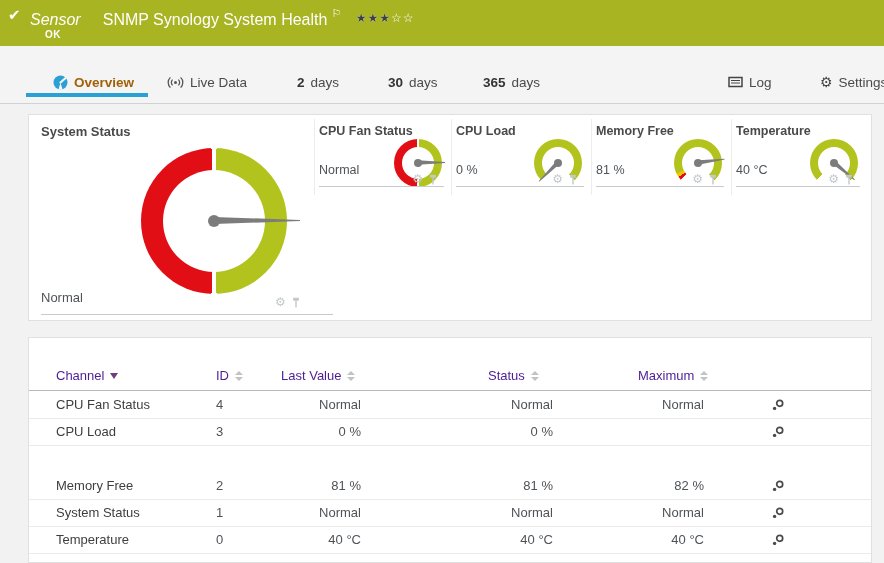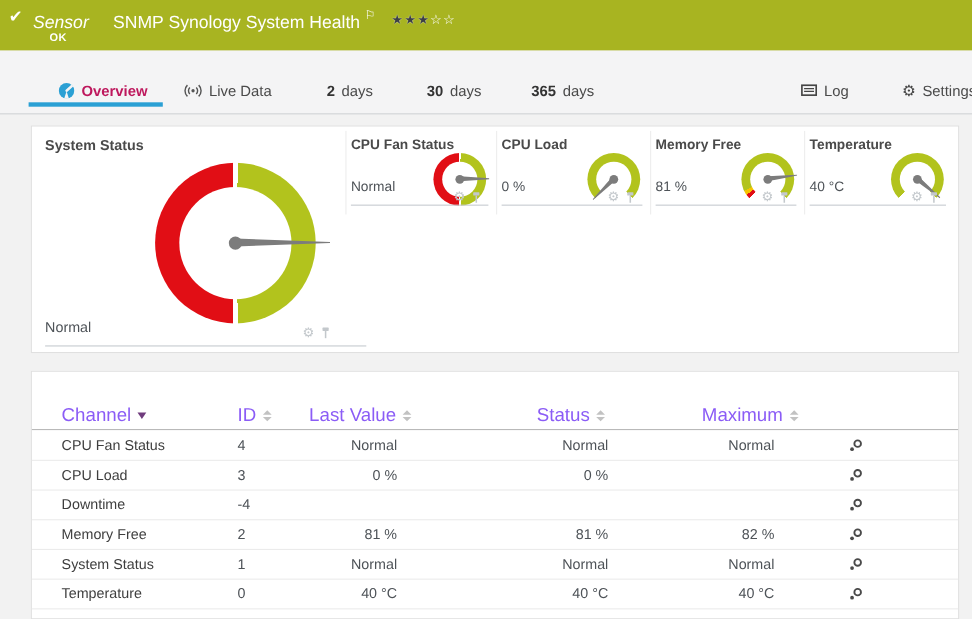--- a/index.html
+++ b/index.html
@@ -14,21 +14,21 @@
   .hdr .flag{font-size:11px;vertical-align:8px;margin-left:4px;}
   .stars{margin-left:10px;font-size:12px;letter-spacing:1px;vertical-align:3px;}
   .stars .fill{color:#3d4044;text-shadow:0 0 1px #fff;}
   .stars .empty{color:#fff;}
   .hdr .ok{position:absolute;left:45px;top:29px;font-size:10px;font-weight:bold;letter-spacing:.5px;}
 
   
   .tabbar{position:absolute;left:0;top:46px;width:884px;height:57px;background:#f4f4f5;border-bottom:1px solid #cfd2d4;}
   .tab{position:absolute;top:24px;height:24px;display:flex;align-items:center;gap:6px;font-size:13.5px;color:#4a4a4a;cursor:pointer;white-space:nowrap;}
   .tab .tprefix{font-weight:bold;color:#333;}
-  .tab.active .tlabel{font-weight:bold;color:#be185d;}
+  .tab.active .tlabel{font-weight:bold;color:#a16207;}
   .tab .gearglyph{font-size:14px;color:#444;line-height:14px;}
   .tab-underline{position:absolute;left:26px;top:47px;width:122px;height:4px;background:var(--tab-blue,#2ba0d4);}
 
   
   .panel{position:absolute;left:28px;width:844px;background:#fff;border:1px solid #e0e0e0;box-sizing:border-box;}
   .panel.gauges{top:114px;height:207px;}
   .panel.channels{top:337px;height:226px;}
 
   
   .sec-label{position:absolute;font-size:13px;font-weight:bold;color:#4a4a4a;}
@@ -53,21 +53,21 @@
   .mini{position:absolute;top:4px;height:76px;border-left:1px solid #ededed;}
   .mini-label{position:absolute;left:4px;top:5px;font-size:12.5px;font-weight:bold;color:#4a4a4a;white-space:nowrap;}
   .gauge-sm{right:10px;top:20px;width:48px;height:48px;}
   .needle-sm{position:absolute;left:24px;top:21px;width:27px;height:5px;background:var(--needle-gray,#7c7c7c);transform-origin:0 50%;clip-path:polygon(0 5%,100% 42%,100% 58%,0 95%);}
   .hub-sm{position:absolute;left:20px;top:20px;width:8px;height:8px;border-radius:50%;background:var(--needle-gray,#7c7c7c);}
   .mini-value{position:absolute;left:4px;top:44px;font-size:12.5px;color:#4e5358;white-space:nowrap;}
   .mini-underline{position:absolute;left:4px;right:8px;top:67px;height:1px;background:#c6cbd0;}
   .mini-icons{right:14px;top:54px;}
 
   
-  .thead{position:absolute;left:0;top:28px;width:100%;height:24px;border-bottom:1px solid #b9b9b9;font-size:17px;color:#8b5cf6;}
+  .thead{position:absolute;left:0;top:28px;width:100%;height:24px;border-bottom:1px solid #b9b9b9;font-size:13px;color:#4c1d95;}
   .th{position:absolute;top:2px;display:flex;align-items:center;gap:6px;cursor:pointer;white-space:nowrap;}
   .caret-down{width:0;height:0;border-left:4.5px solid transparent;border-right:4.5px solid transparent;border-top:6px solid var(--sort-purple,#703c7d);}
   .updown{display:flex;flex-direction:column;gap:2px;}
   .updown i{display:block;width:0;height:0;border-left:4px solid transparent;border-right:4px solid transparent;}
   .updown .u{border-bottom:4px solid #c2c2c2;}
   .updown .d{border-top:4px solid #c2c2c2;}
   .trow{position:absolute;left:0;width:100%;height:27px;border-bottom:1px solid #ebebeb;font-size:13px;}
   .td{position:absolute;top:0;line-height:27px;white-space:nowrap;}
   .td.channel{left:27px;width:150px;color:#3e3e3e;}
   .td.id{left:187px;width:60px;color:#4e5358;}
@@ -277,31 +277,20 @@
     <div class="trow" style="top:80px">
       <div class="td channel">CPU Load</div>
       <div class="td id">3</div>
       <div class="td last">0 %</div>
       <div class="td min">0 %</div>
       <div class="td gear"><svg width="14" height="14" viewBox="0 0 14 14">
             <circle cx="8.7" cy="5.3" r="3" fill="none" stroke="#4a4a4a" stroke-width="1.7"></circle>
             <circle cx="3.6" cy="10.4" r="1.7" fill="#4a4a4a"></circle>
           </svg></div>
     </div>
-    <div class="trow" style="top:107px">
-      <div class="td channel">Downtime</div>
-      <div class="td id">-4</div>
-      <div class="td last"></div>
-      <div class="td min"></div>
-      <div class="td max"></div>
-      <div class="td gear"><svg width="14" height="14" viewBox="0 0 14 14">
-            <circle cx="8.7" cy="5.3" r="3" fill="none" stroke="#4a4a4a" stroke-width="1.7"></circle>
-            <circle cx="3.6" cy="10.4" r="1.7" fill="#4a4a4a"></circle>
-          </svg></div>
-    </div>
     <div class="trow" style="top:134px">
       <div class="td channel">Memory Free</div>
       <div class="td id">2</div>
       <div class="td last">81 %</div>
       <div class="td min">81 %</div>
       <div class="td max">82 %</div>
       <div class="td gear"><svg width="14" height="14" viewBox="0 0 14 14">
             <circle cx="8.7" cy="5.3" r="3" fill="none" stroke="#4a4a4a" stroke-width="1.7"></circle>
             <circle cx="3.6" cy="10.4" r="1.7" fill="#4a4a4a"></circle>
           </svg></div>

